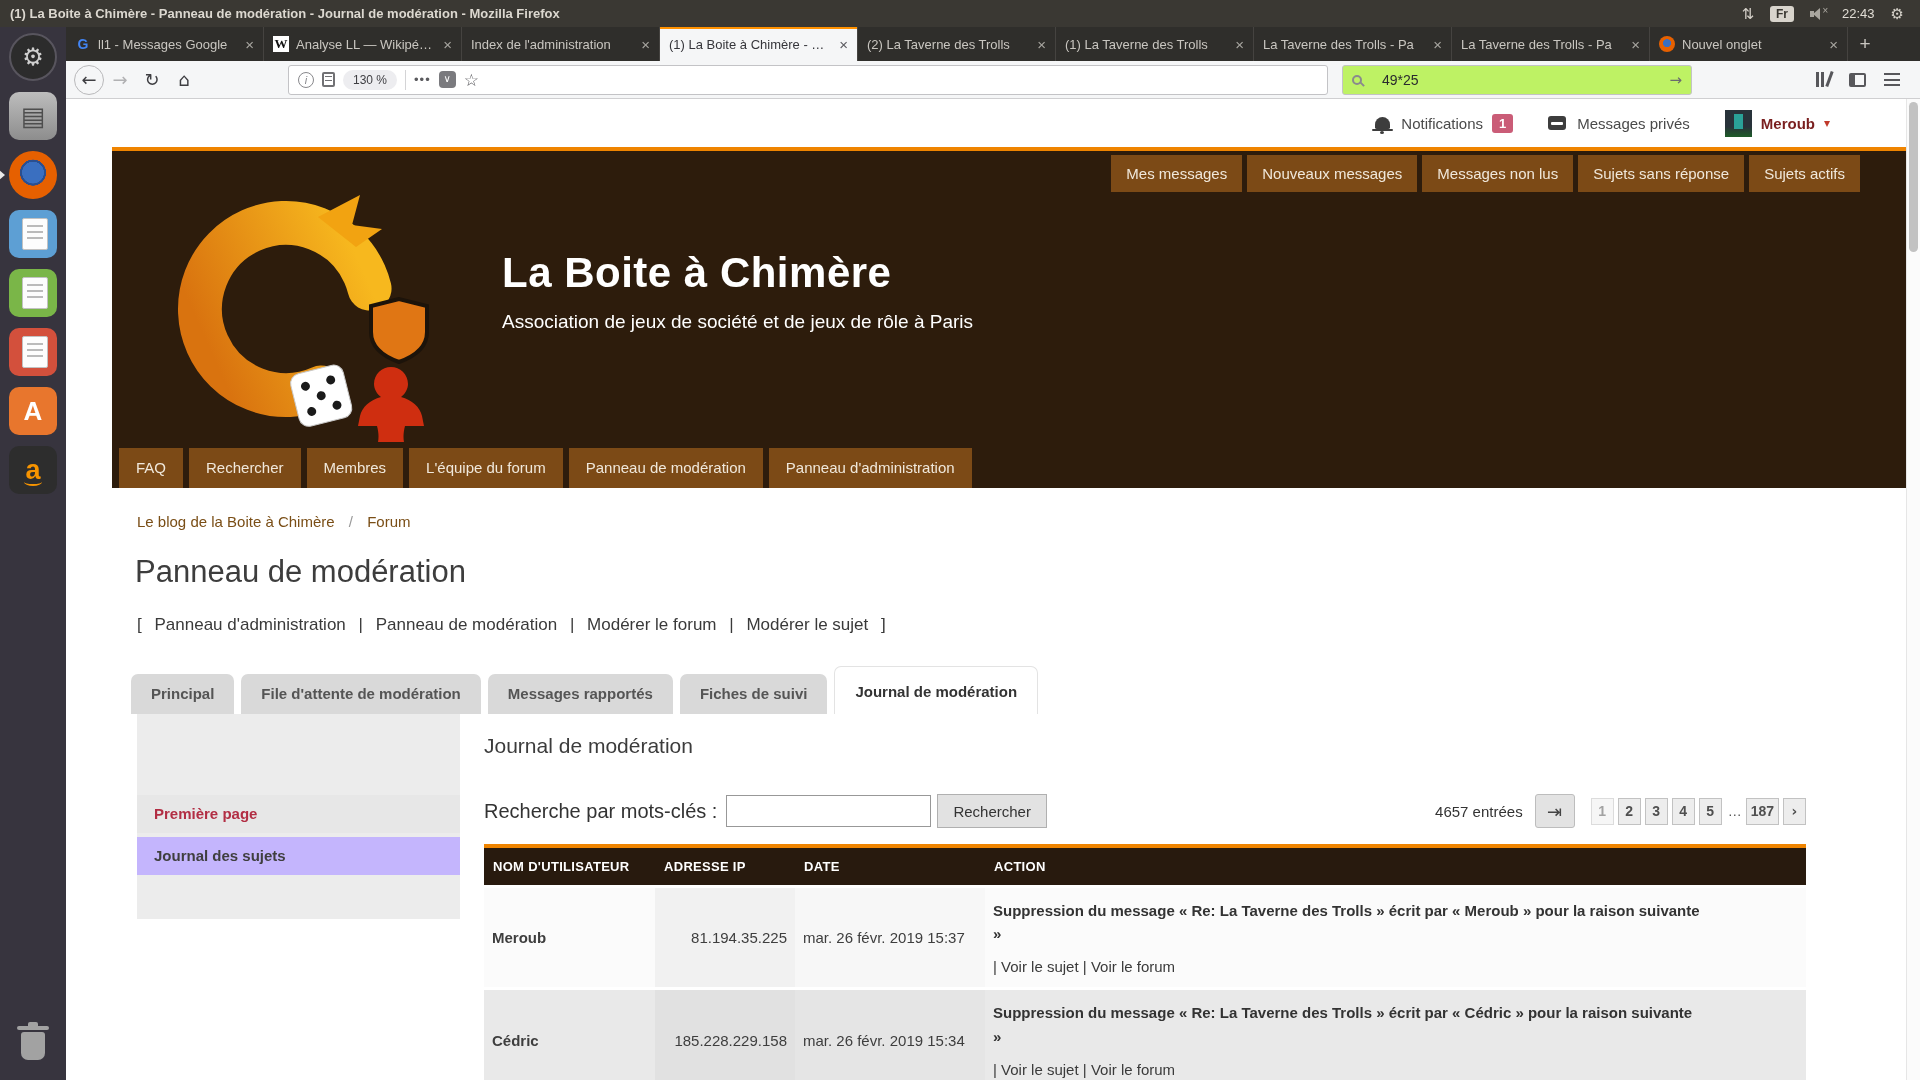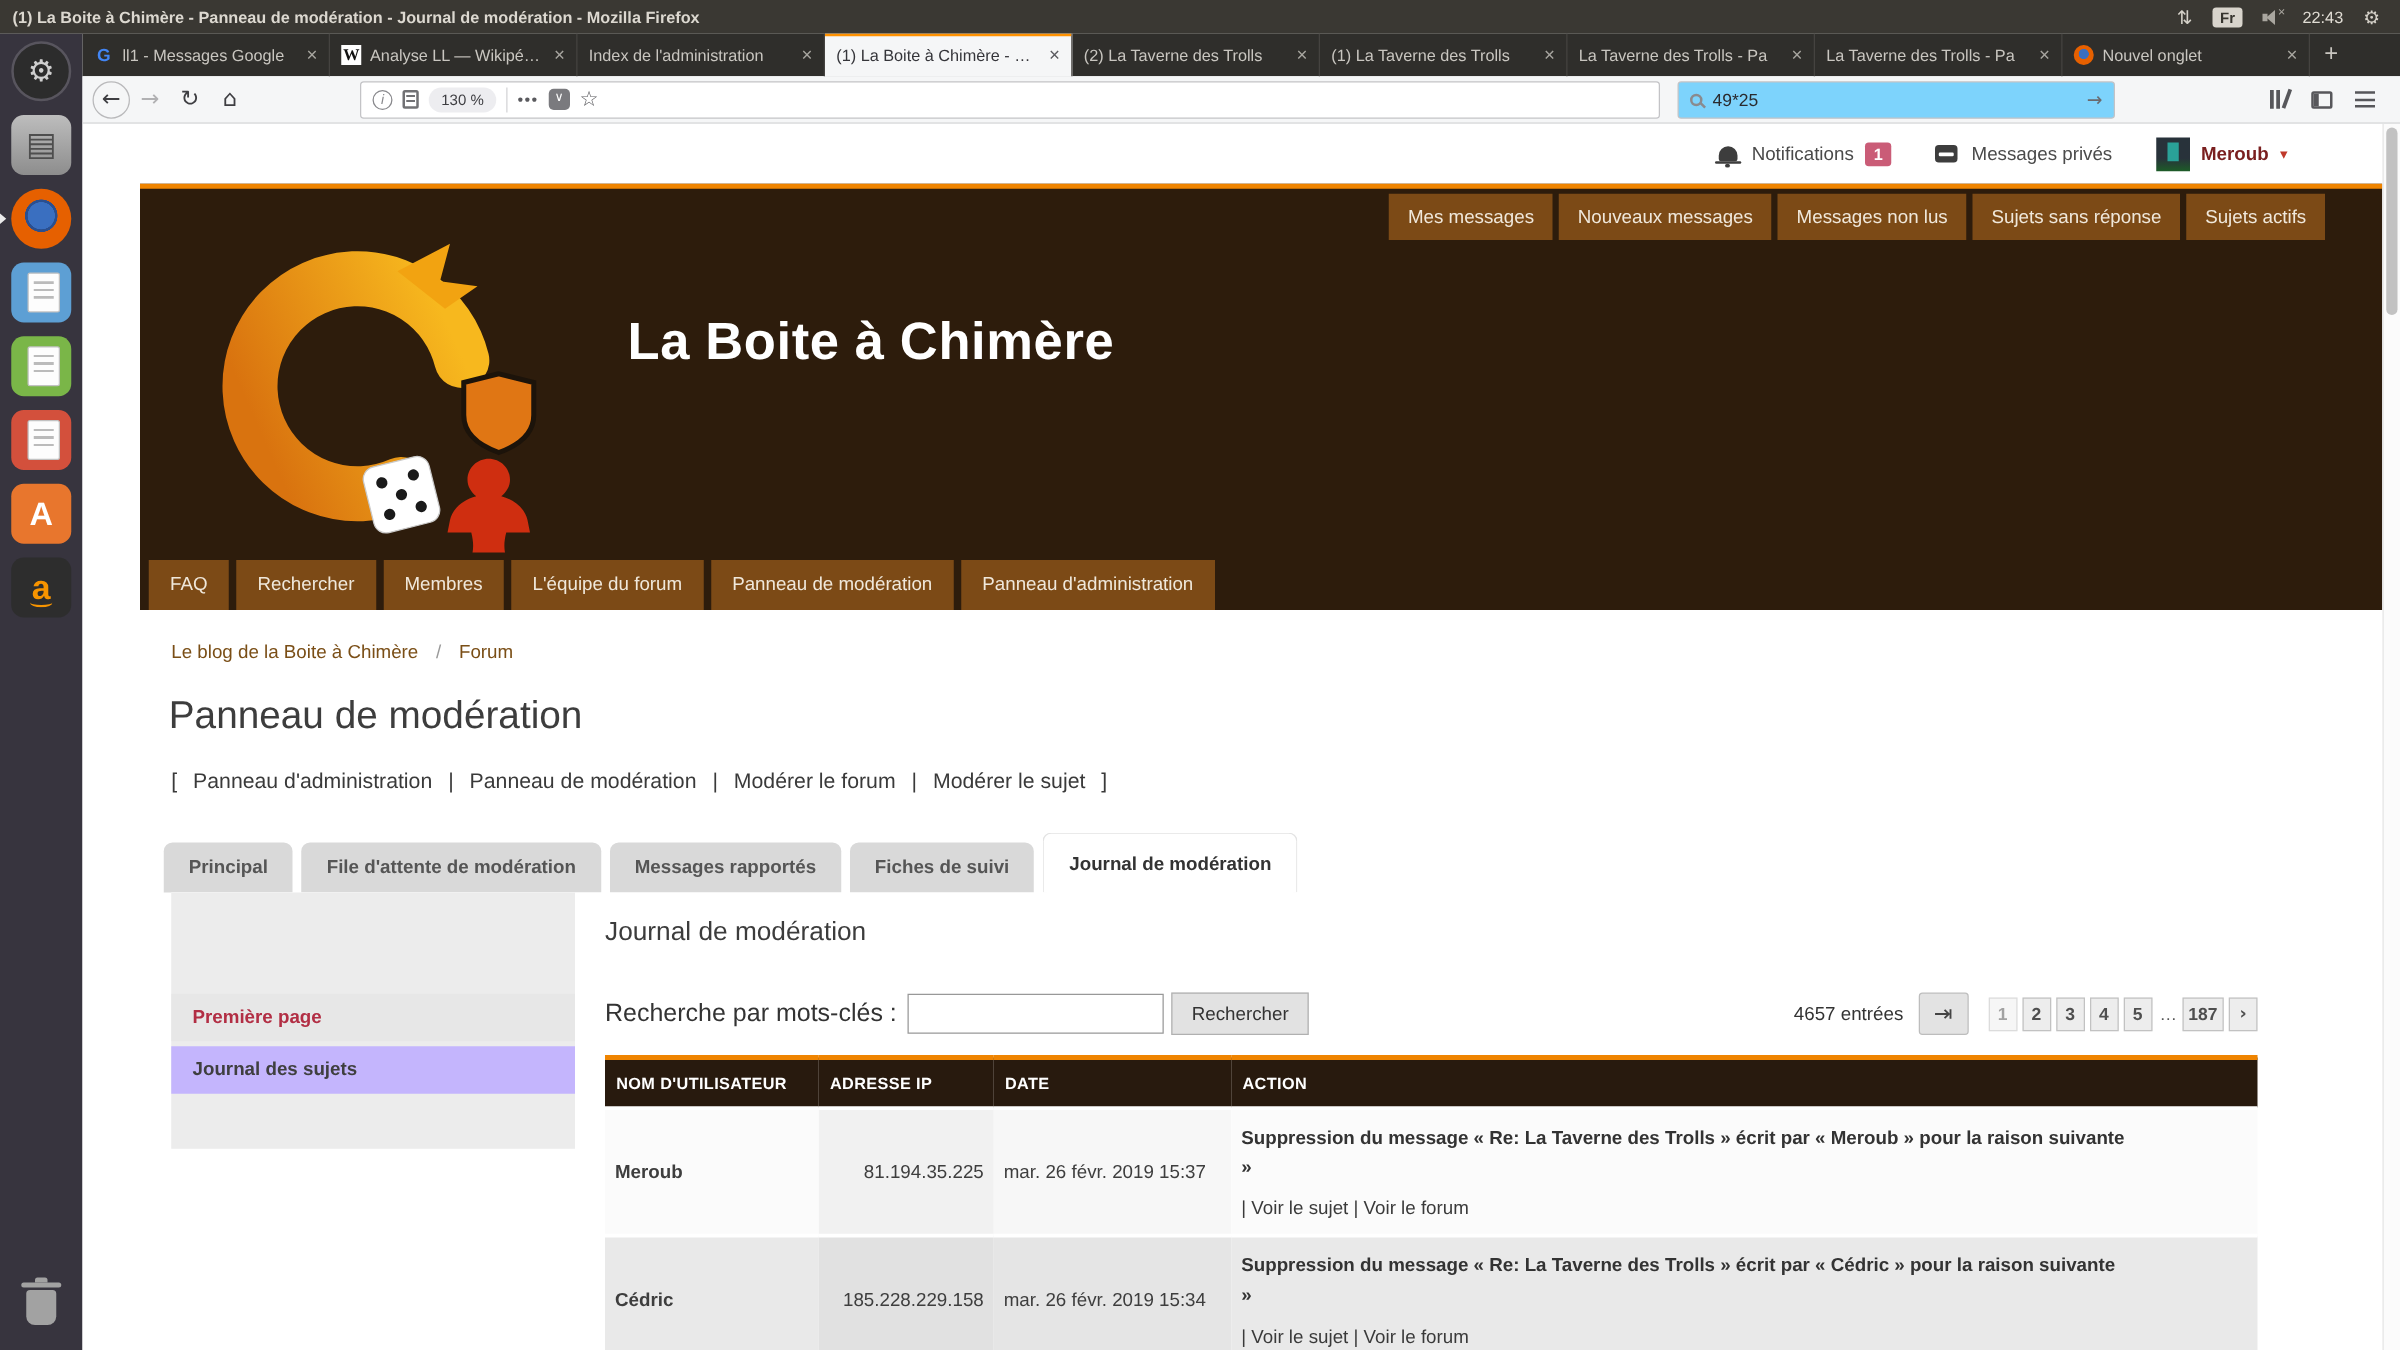--- a/index.html
+++ b/index.html
@@ -74,22 +74,22 @@
   .urltext .path { color:#9c9ca0; }
   .reader { width:13px; height:15px; border:2px solid #717174; border-radius:2px; position:relative; flex:none; }
   .reader::after { content:""; position:absolute; left:1px; right:1px; top:2px; height:7px;
     background:repeating-linear-gradient(#717174 0 1.5px, transparent 1.5px 4px); }
   .zoombadge { background:#ededf0; border-radius:10px; color:#3e3e42; font-size:12px; padding:3px 10px; flex:none; }
   .pa-sep { width:1px; height:20px; background:#d4d4d6; flex:none; }
   .dots3 { color:#5a5a5e; font-size:13px; letter-spacing:1px; flex:none; }
   .pocket { width:17px; height:17px; border-radius:4px; background:#7a7a7e; color:#fff; font-size:10px;
     line-height:16px; text-align:center; flex:none; }
   .star { color:#5a5a5e; font-size:17px; flex:none; }
-  .searchbar { width:350px; height:30px; margin-left:14px; background:#7dd3fc; border:1px solid #c3c3c6;
-    border-radius:3px; display:flex; align-items:center; padding:0 9px; gap:8px; }
+  .searchbar { width:350px; height:30px; margin-left:14px; background:#bef264; border:1px solid #c3c3c6;
+    border-radius:3px; display:flex; align-items:center; padding:0 9px; gap:20px; }
   .mag { width:10px; height:10px; border:2px solid #8a8a8e; border-radius:50%; position:relative; flex:none; }
   .mag::after { content:""; position:absolute; width:6px; height:2px; background:#8a8a8e;
     transform:rotate(45deg); right:-5px; bottom:-2px; }
   .searchinput { flex:1; border:none; outline:none; font-size:14px; color:#2a2a2e; background:transparent;
     font-family:"Liberation Sans",sans-serif; }
   .goarrow { color:#6a6a6e; font-size:15px; }
   .tb-icons { display:flex; align-items:center; gap:18px; margin-left:122px; }
   .lib { width:17px; height:15px; position:relative; }
   .lib::before { content:""; position:absolute; left:2px; top:0; width:3px; height:15px; background:#57575b; box-shadow:5px 0 #57575b; }
   .lib::after { content:""; position:absolute; right:0; top:-1px; width:3px; height:16px; background:#57575b; transform:rotate(20deg); }
@@ -333,20 +333,21 @@
             <circle cx="140" cy="196" r="4.5" fill="#1a1a1a"></circle>
               <circle cx="166" cy="196" r="4.5" fill="#1a1a1a"></circle>
             <circle cx="153" cy="209" r="4.5" fill="#1a1a1a"></circle>
             <circle cx="140" cy="222" r="4.5" fill="#1a1a1a"></circle>
               <circle cx="166" cy="222" r="4.5" fill="#1a1a1a"></circle>
           </g>
           <path d="M206 197 c0 -10 8 -17 17 -17 s17 7 17 17 c0 5 -3 10 -7 13 c11 3 19 10 21 19 l2 10 h-19 c-2 8 -2 13 0 21 h-28 c2 -8 2 -13 0 -21 h-19 l2 -10 c2 -9 10 -16 21 -19 c-4 -3 -7 -8 -7 -13 z" fill="#cf2e10"></path>
         </svg>
         <div class="sitetitles">
           <div class="sitetitle">La Boite à Chimère</div>
+          <div class="sitesub">Association de jeux de société et de jeux de rôle à Paris</div>
         </div>
         <div class="mainmenu">
           <span class="mbtn">FAQ</span>
           <span class="mbtn">Rechercher</span>
           <span class="mbtn">Membres</span>
           <span class="mbtn">L'équipe du forum</span>
           <span class="mbtn">Panneau de modération</span>
           <span class="mbtn">Panneau d'administration</span>
         </div>
       </div>

